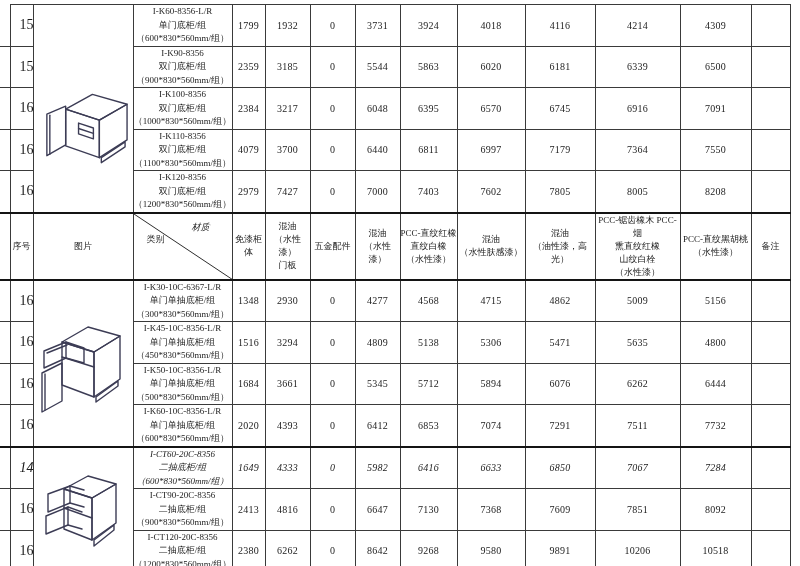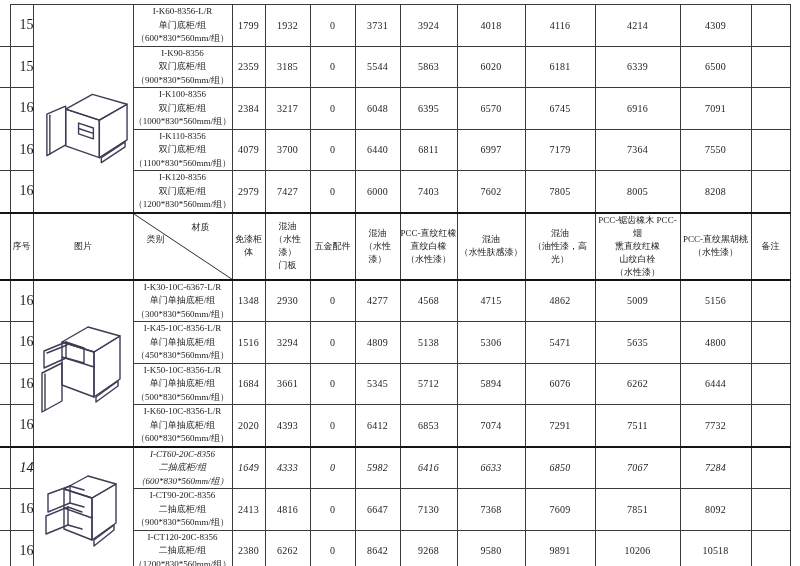--- a/index.html
+++ b/index.html
@@ -23,21 +23,21 @@
   td.seq{font-size:14px;padding-left:9px;}
   td.mat{font-size:9px;line-height:1.5;}
   td.mat div{white-space:nowrap;}
   td.hdr{font-size:9px;line-height:1.45;white-space:pre-line;}
   td.pic{vertical-align:middle;}
   td.pic .pic-wrap{display:flex;align-items:center;justify-content:center;width:100%;}
   td.pic .pad-top{padding-top:38px;}
   td.diag{position:relative;font-size:9px;}
   .diag-line{position:absolute;left:0;top:0;width:100%;height:100%;}
   .diag-line line{stroke:#2e2e2e;stroke-width:1;vector-effect:non-scaling-stroke;}
-  .diag-material{position:absolute;top:7px;right:22px;}
+  .diag-material{position:absolute;top:7px;right:22px;font-style:italic;}
   .diag-category{position:absolute;top:19px;left:13px;}
   svg.cab{display:block;}
   svg.cab path, svg.cab line, svg.cab polyline{
     fill:none;stroke:#3c3c55;stroke-width:1.4;stroke-linejoin:round;stroke-linecap:round;
   }
 </style>
 </head>
 <body>
 
 <table id="price-table">
@@ -152,21 +152,21 @@
         <td class="stub"></td>
         <td class="seq">162</td>
         <td class="mat">
           <div>I-K120-8356</div>
           <div>双门底柜/组</div>
           <div>（1200*830*560mm/组）</div>
         </td>
         <td class="num">2979</td>
         <td class="num">7427</td>
         <td class="num">0</td>
-        <td class="num">6000</td>
+        <td class="num">7000</td>
         <td class="num">7403</td>
         <td class="num">7602</td>
         <td class="num">7805</td>
         <td class="num">8005</td>
         <td class="num">8208</td>
         <td class="num"></td>
       </tr>
     </tbody>
   <tbody id="sec-hdr">
     <tr class="header-row" style="height:45px">

